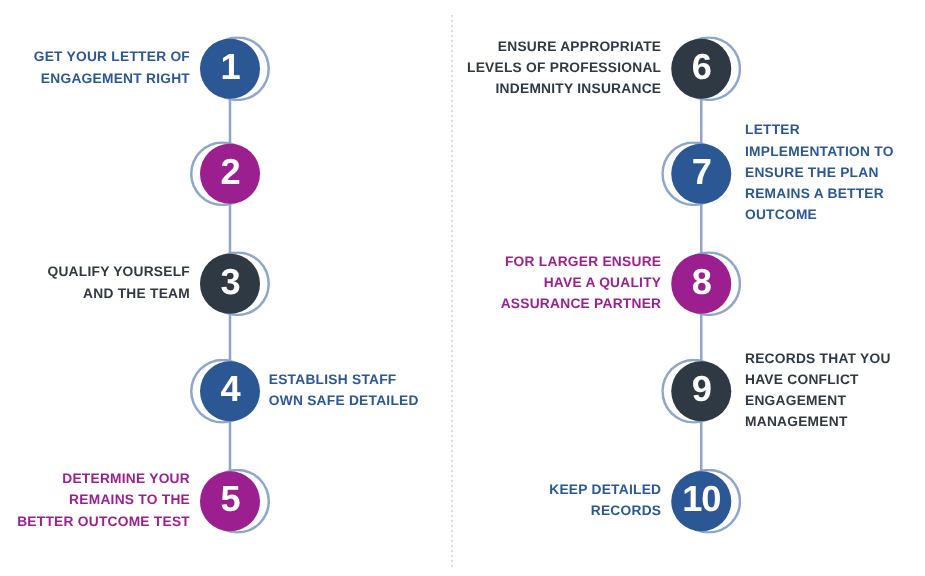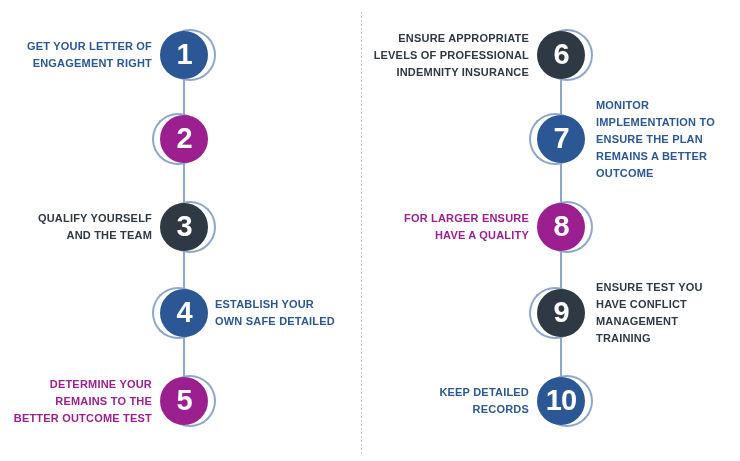--- a/index.html
+++ b/index.html
@@ -93,21 +93,21 @@
     <div class="label align-right" style="top: 227px; color: rgb(46, 57, 67); right: 588px;">
       <div>QUALIFY YOURSELF</div>
       <div>AND THE TEAM</div>
     </div>
     <div class="connector" style="left: 183px; top: 313px; height: 88px; background: rgb(143, 166, 204);"></div>
     <div class="ring" style="border-color: rgb(143, 166, 204) transparent rgb(143, 166, 204) rgb(143, 166, 204); left: 152px; top: 287px;"></div>
     <div class="circle" style="left: 160px; top: 289px; background: rgb(43, 87, 148);">
       <span class="num">4</span>
     </div>
     <div class="label align-left" style="top: 313px; color: rgb(43, 87, 148); left: 215px;">
-      <div>ESTABLISH YOUR</div>
+      <div>ESTABLISH STAFF</div>
       <div>OWN SAFE DETAILED</div>
     </div>
     <div class="ring" style="border-color: rgb(143, 166, 204) rgb(143, 166, 204) rgb(143, 166, 204) transparent; left: 164px; top: 375px;"></div>
     <div class="circle" style="left: 160px; top: 377px; background: rgb(156, 31, 144);">
       <span class="num">5</span>
     </div>
     <div class="label align-right" style="top: 401px; color: rgb(156, 31, 144); right: 588px;">
       <div>DETERMINE YOUR</div>
       <div>REMAINS TO THE</div>
       <div>BETTER OUTCOME TEST</div>
@@ -121,45 +121,46 @@
       <div>ENSURE APPROPRIATE</div>
       <div>LEVELS OF PROFESSIONAL</div>
       <div>INDEMNITY INSURANCE</div>
     </div>
     <div class="connector" style="left: 560px; top: 139px; height: 88px; background: rgb(143, 166, 204);"></div>
     <div class="ring" style="border-color: rgb(143, 166, 204) transparent rgb(143, 166, 204) rgb(143, 166, 204); left: 529px; top: 113px;"></div>
     <div class="circle" style="left: 537px; top: 115px; background: rgb(43, 87, 148);">
       <span class="num">7</span>
     </div>
     <div class="label align-left" style="top: 139px; color: rgb(43, 87, 148); left: 596px;">
-      <div>MONITOR</div>
+      <div>LETTER</div>
       <div>IMPLEMENTATION TO</div>
       <div>ENSURE THE PLAN</div>
       <div>REMAINS A BETTER</div>
       <div>OUTCOME</div>
     </div>
     <div class="connector" style="left: 560px; top: 227px; height: 86px; background: rgb(143, 166, 204);"></div>
     <div class="ring" style="border-color: rgb(143, 166, 204) rgb(143, 166, 204) rgb(143, 166, 204) transparent; left: 541px; top: 201px;"></div>
     <div class="circle" style="left: 537px; top: 203px; background: rgb(156, 31, 144);">
       <span class="num">8</span>
     </div>
     <div class="label align-right" style="top: 227px; color: rgb(156, 31, 144); right: 211px;">
       <div>FOR LARGER ENSURE</div>
       <div>HAVE A QUALITY</div>
+      <div>ASSURANCE PARTNER</div>
     </div>
     <div class="connector" style="left: 560px; top: 313px; height: 88px; background: rgb(143, 166, 204);"></div>
     <div class="ring" style="border-color: rgb(143, 166, 204) transparent rgb(143, 166, 204) rgb(143, 166, 204); left: 529px; top: 287px;"></div>
     <div class="circle" style="left: 537px; top: 289px; background: rgb(46, 57, 67);">
       <span class="num">9</span>
     </div>
     <div class="label align-left" style="top: 313px; color: rgb(46, 57, 67); left: 596px;">
-      <div>ENSURE TEST YOU</div>
+      <div>RECORDS THAT YOU</div>
       <div>HAVE CONFLICT</div>
+      <div>ENGAGEMENT</div>
       <div>MANAGEMENT</div>
-      <div>TRAINING</div>
     </div>
     <div class="ring" style="border-color: rgb(143, 166, 204) rgb(143, 166, 204) rgb(143, 166, 204) transparent; left: 541px; top: 375px;"></div>
     <div class="circle" style="left: 537px; top: 377px; background: rgb(43, 87, 148);">
       <span class="num">10</span>
     </div>
     <div class="label align-right" style="top: 401px; color: rgb(43, 87, 148); right: 211px;">
       <div>KEEP DETAILED</div>
       <div>RECORDS</div>
     </div>
   </div>

